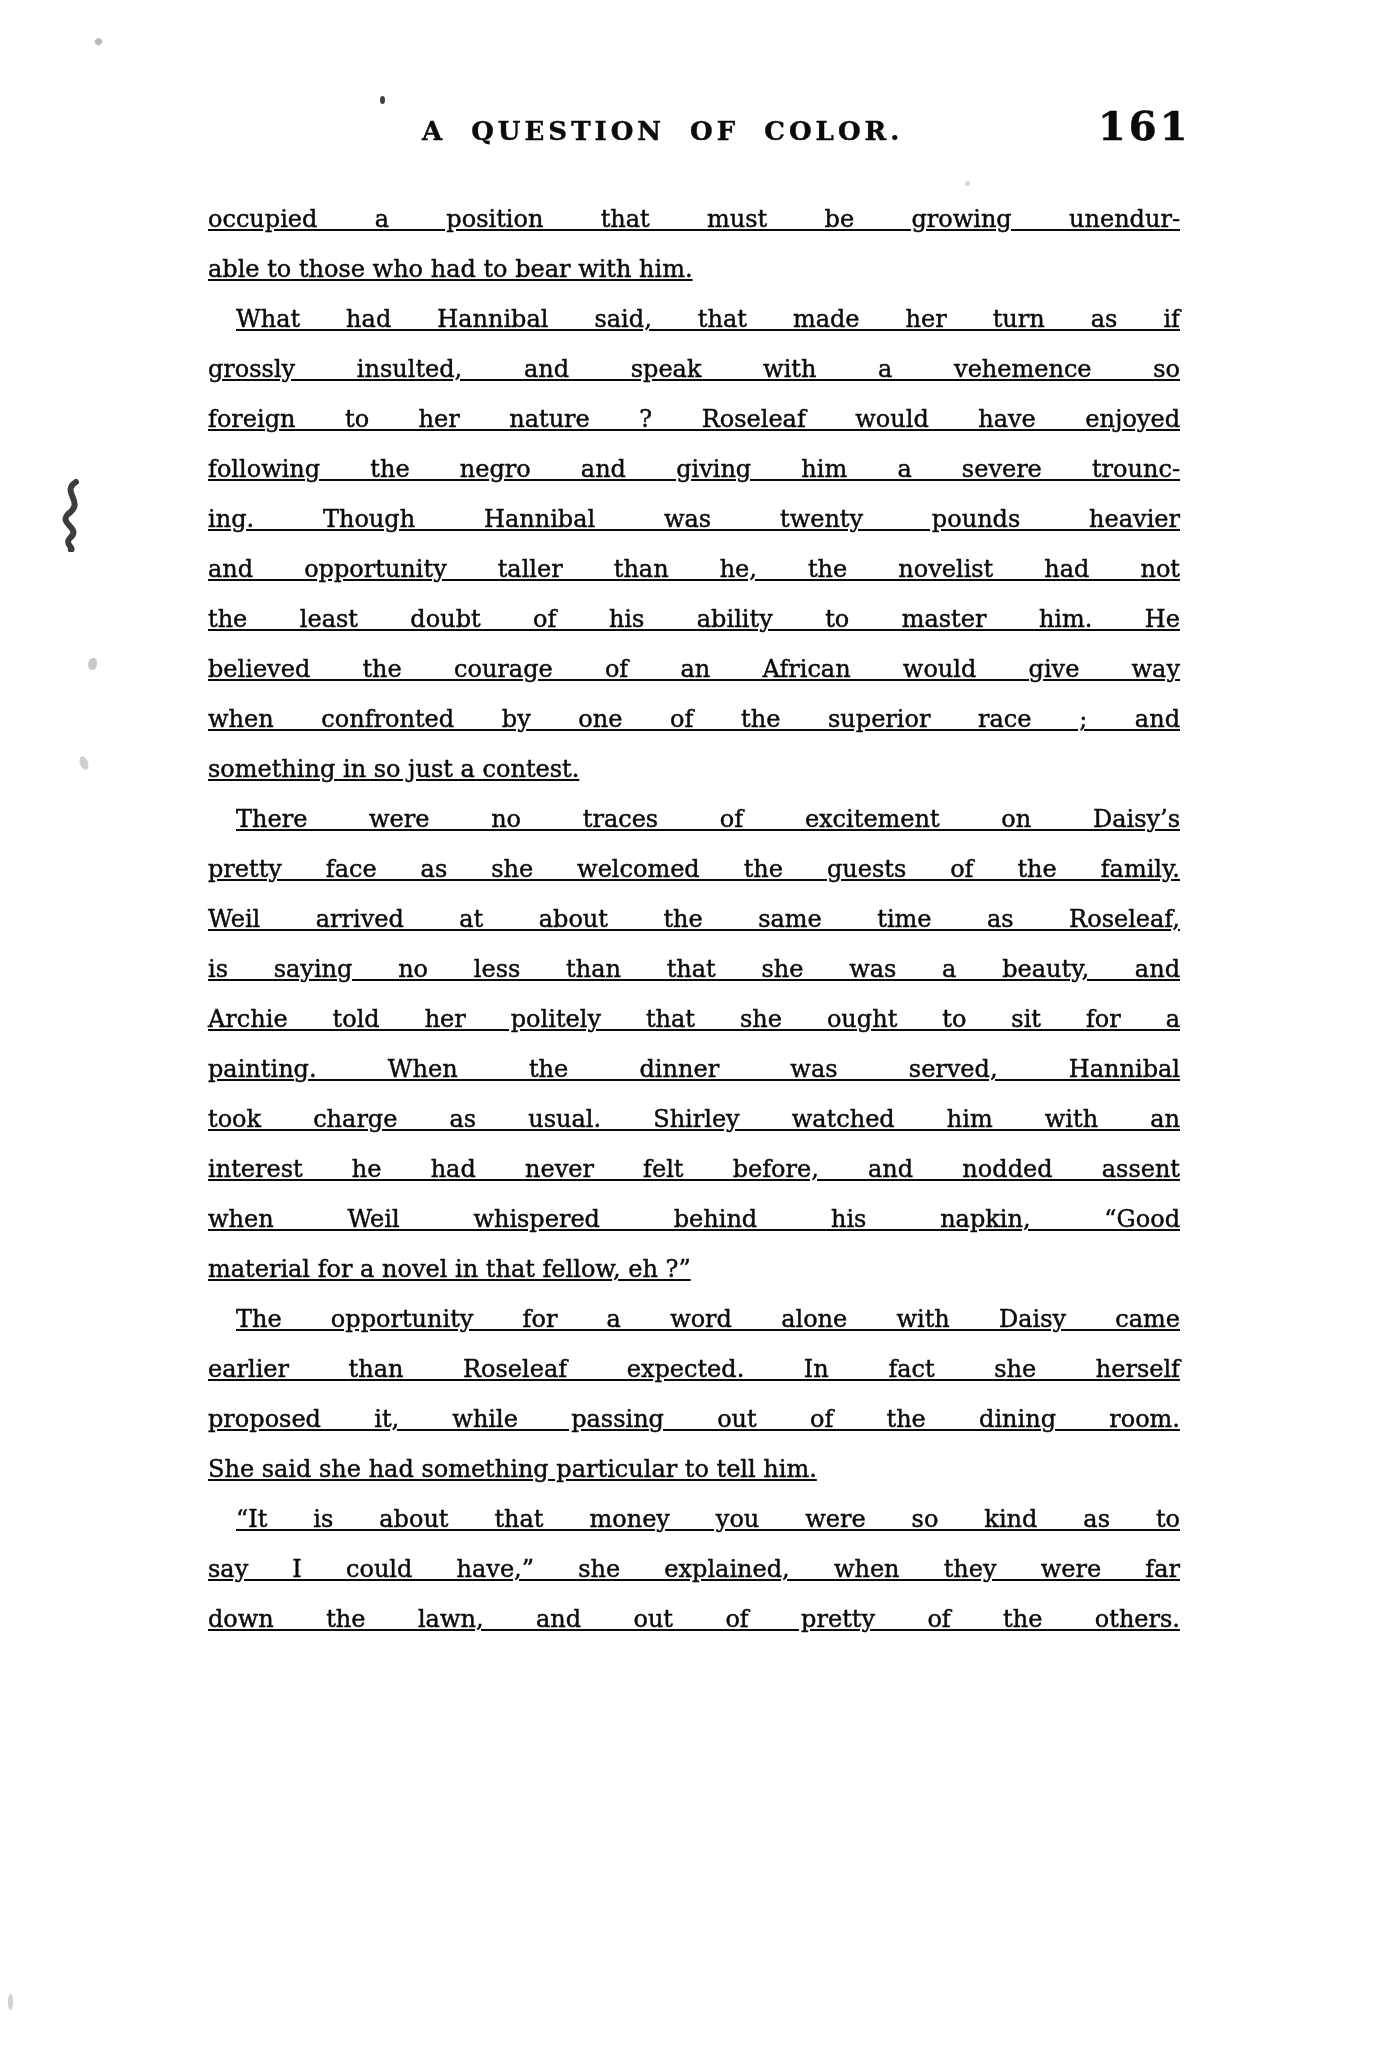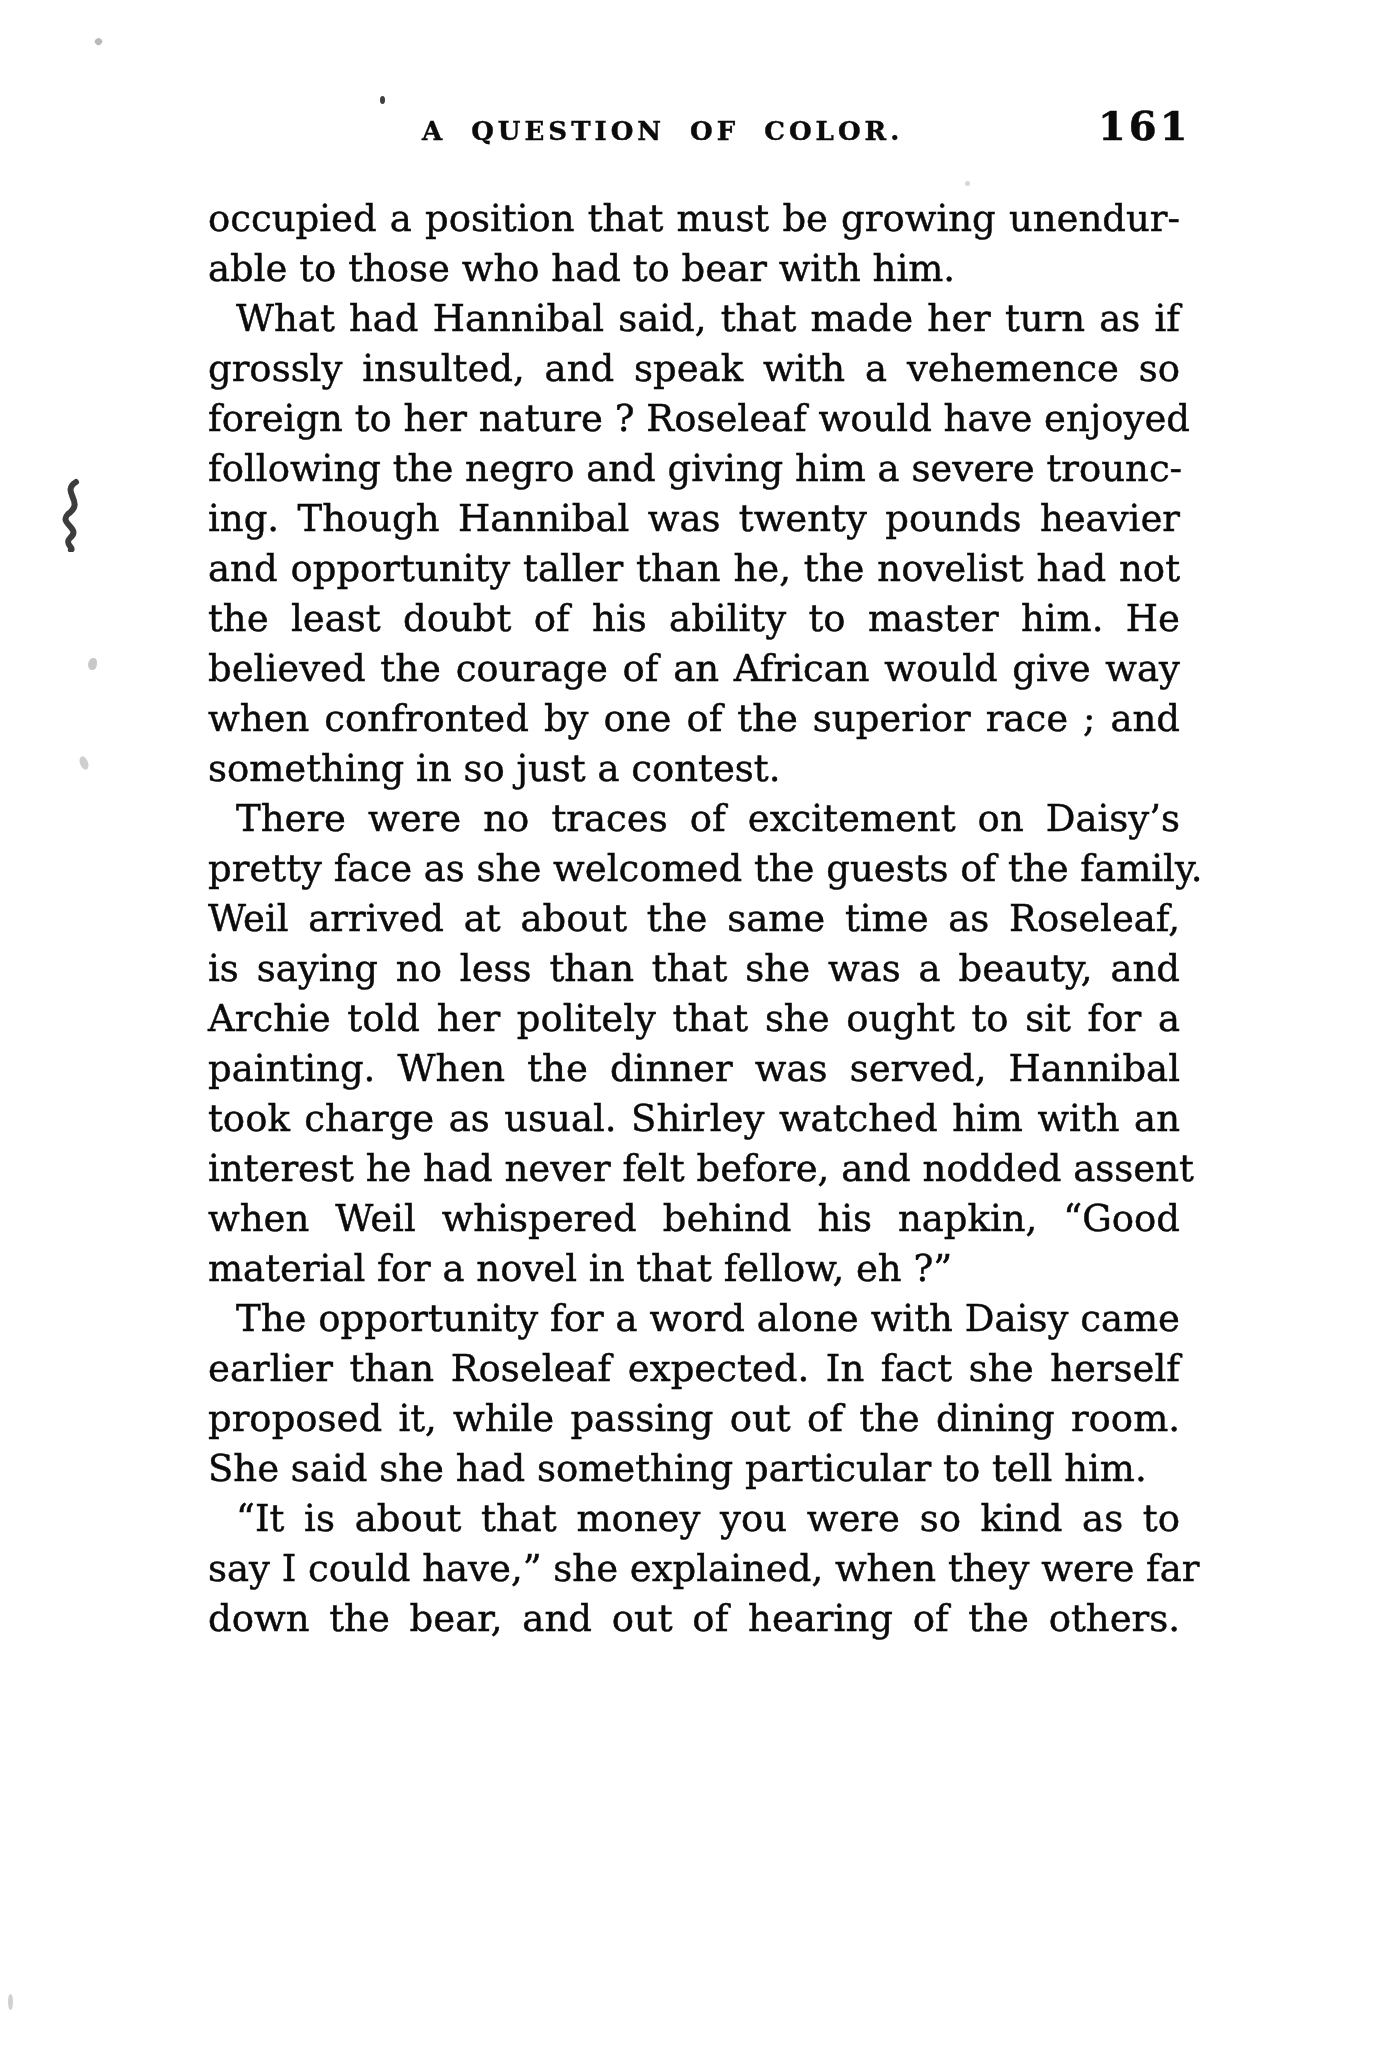--- a/index.html
+++ b/index.html
@@ -36,22 +36,23 @@
     font-weight: bold;
     letter-spacing: 3px;
     text-align: center;
     -webkit-text-stroke: 0.5px #0b0b0b;
   }
   .body-text {
     position: absolute;
     left: 208px;
     top: 178px;
     width: 972px;
-    font-size: 37px;
+    font-size: 24px;
     line-height: 50px;
+    text-decoration: underline;
     -webkit-text-stroke: 0.45px #0b0b0b;
   }
   .line {
     text-align: justify;
     text-align-last: justify;
     white-space: nowrap;
   }
   .line.last {
     text-align-last: left;
   }
@@ -99,21 +100,21 @@
       <div class="line">took charge as usual.  Shirley watched him with an</div>
       <div class="line">interest he had never felt before, and nodded assent</div>
       <div class="line">when Weil whispered behind his napkin, “Good</div>
       <div class="line last">material for a novel in that fellow, eh ?”</div>
       <div class="line indent">The opportunity for a word alone with Daisy came</div>
       <div class="line">earlier than Roseleaf expected.  In fact she herself</div>
       <div class="line">proposed it, while passing out of the dining room.</div>
       <div class="line last">She said she had something particular to tell him.</div>
       <div class="line indent">“It is about that money you were so kind as to</div>
       <div class="line">say I could have,” she explained, when they were far</div>
-      <div class="line">down the bear, and out of hearing of the others.</div>
+      <div class="line">down the lawn, and out of pretty of the others.</div>
     </div>
 
   <svg class="artifact" style="left:52px; top:462px; opacity:0.85;" width="42" height="74" viewBox="0 0 42 74">
     <path d="M24,4 C8,14 34,24 16,36 C6,46 30,50 18,60 C12,66 22,70 19,72" fill="none" stroke="#1c1c1c" stroke-width="6" stroke-linecap="round"></path>
   </svg>
 
   <div class="artifact dot" style="left:380px; top:80px; width:5px; height:8px; opacity:0.9;"></div>
 
   <div class="artifact dot" style="left:95px; top:22px; width:7px; height:7px; background:#8a8a8a; opacity:0.6; transform:rotate(40deg); border-radius:60% 40% 50% 50%;"></div>
 

